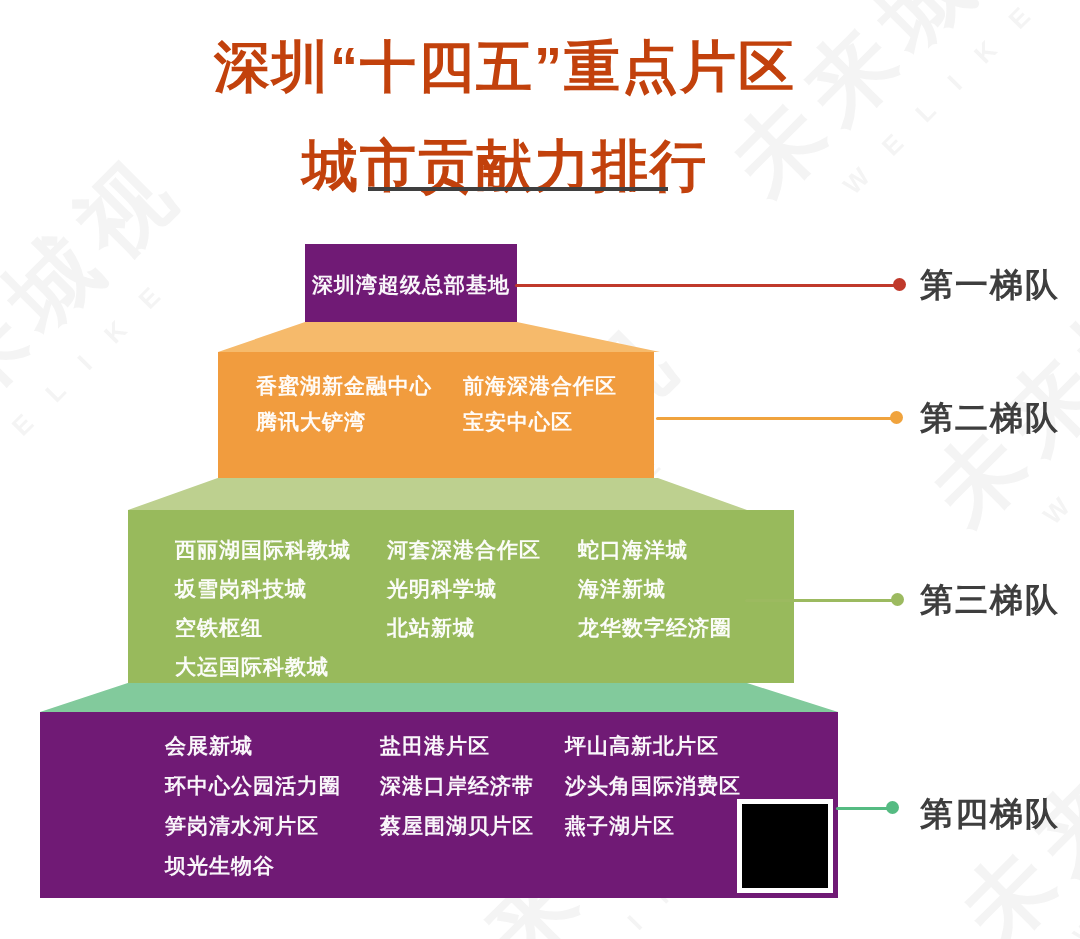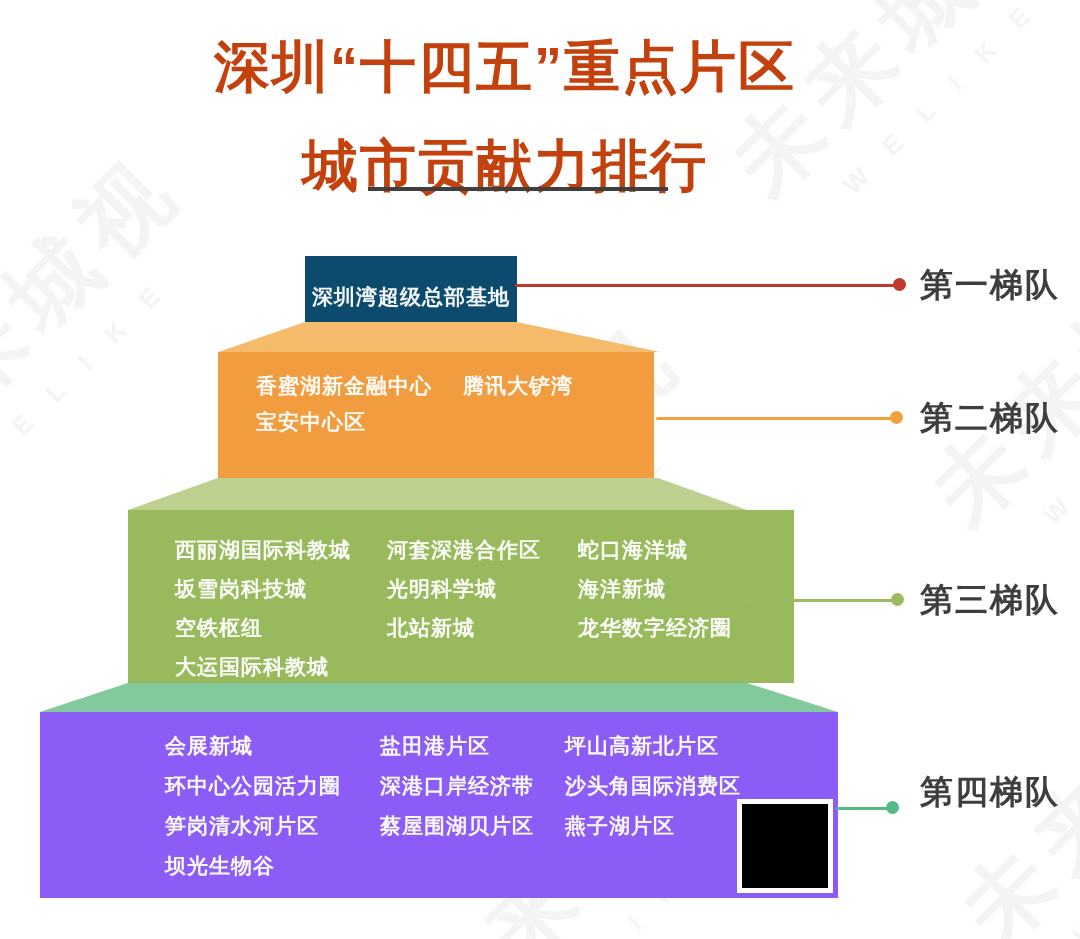--- a/index.html
+++ b/index.html
@@ -17,31 +17,31 @@
   .title{position:absolute;left:0;width:1010px;text-align:center;
          color:#c2410c;font-weight:bold;letter-spacing:2px;}
   .title-l1{top:34px;font-size:56px;line-height:66px;}
   .title-l2{top:102px;font-size:56px;line-height:66px;margin-top:31px;}
   .title-divider{position:absolute;left:368px;top:187px;width:300px;height:4px;background:#3f3f3f;}
 
   
   .face{position:absolute;}
   .edge{background-image:linear-gradient(90deg,rgba(0,0,0,.08) 0 7px,rgba(0,0,0,0) 7px);}
 
-  .t1-front{left:305px;top:256px;width:212px;height:82px;background:#0c4a6e;
+  .t1-front{left:305px;top:244px;width:212px;height:82px;background:#701a75;
             display:flex;align-items:center;justify-content:center;}
   .t2-top{left:218px;top:322px;width:442px;height:30px;background:#f6ba6b;
           clip-path:polygon(19.7% 0,67.6% 0,100% 100%,0 100%);}
   .t2-front{left:218px;top:352px;width:436px;height:126px;background:#f19c3e;}
   .t3-top{left:128px;top:478px;width:619px;height:32px;background:#bdd08f;
           clip-path:polygon(14.5% 0,85.6% 0,100% 100%,0 100%);}
   .t3-front{left:128px;top:510px;width:666px;height:173px;background:#98ba5c;}
   .t4-top{left:40px;top:683px;width:798px;height:29px;background:#82ca9c;
           clip-path:polygon(11% 0,88.6% 0,100% 100%,0 100%);}
-  .t4-front{left:40px;top:712px;width:798px;height:186px;background:#8b5cf6;}
+  .t4-front{left:40px;top:712px;width:798px;height:186px;background:#701a75;}
 
   
   .titem{color:rgba(255,255,255,.96);font-weight:bold;font-size:21px;
          letter-spacing:1px;white-space:nowrap;}
   .t1-front .titem{font-size:21px;}
   .tgrid{display:grid;align-items:center;}
   .t2-grid{padding:16px 0 0 38px;grid-template-columns:207px auto;grid-auto-rows:36px;}
   .t3-grid{padding:20px 0 0 47px;grid-template-columns:212px 191px auto;grid-auto-rows:39px;}
   .t4-grid{padding:14px 0 0 125px;grid-template-columns:215px 185px auto;grid-auto-rows:40px;}
 
@@ -98,20 +98,21 @@
   <div class="title-divider"></div>
 
   <div class="face t1-front">
     <span class="titem">深圳湾超级总部基地</span>
   </div>
 
   <div class="face t2-top"></div>
   <div class="face t2-front edge">
     <div class="tgrid t2-grid">
       <span class="titem">香蜜湖新金融中心</span>
+      <span class="titem">前海深港合作区</span>
       <span class="titem">腾讯大铲湾</span>
       <span class="titem">宝安中心区</span>
     </div>
   </div>
 
   <div class="face t3-top"></div>
   <div class="face t3-front edge">
     <div class="tgrid t3-grid">
       <span class="titem">西丽湖国际科教城</span>
       <span class="titem">河套深港合作区</span>
@@ -149,17 +150,17 @@
   <div class="conn-line c2-line"></div>
   <div class="conn-dot c2-dot"></div>
   <div class="tier-label" style="top:396px;">第二梯队</div>
 
   <div class="conn-line c3-line"></div>
   <div class="conn-dot c3-dot"></div>
   <div class="tier-label" style="top:578px;">第三梯队</div>
 
   <div class="conn-line c4-line"></div>
   <div class="conn-dot c4-dot"></div>
-  <div class="tier-label" style="top:770px;">第四梯队</div>
+  <div class="tier-label" style="top:792px;">第四梯队</div>
 
   <div class="redacted"></div>
 
 </div>
 
 </body></html>

